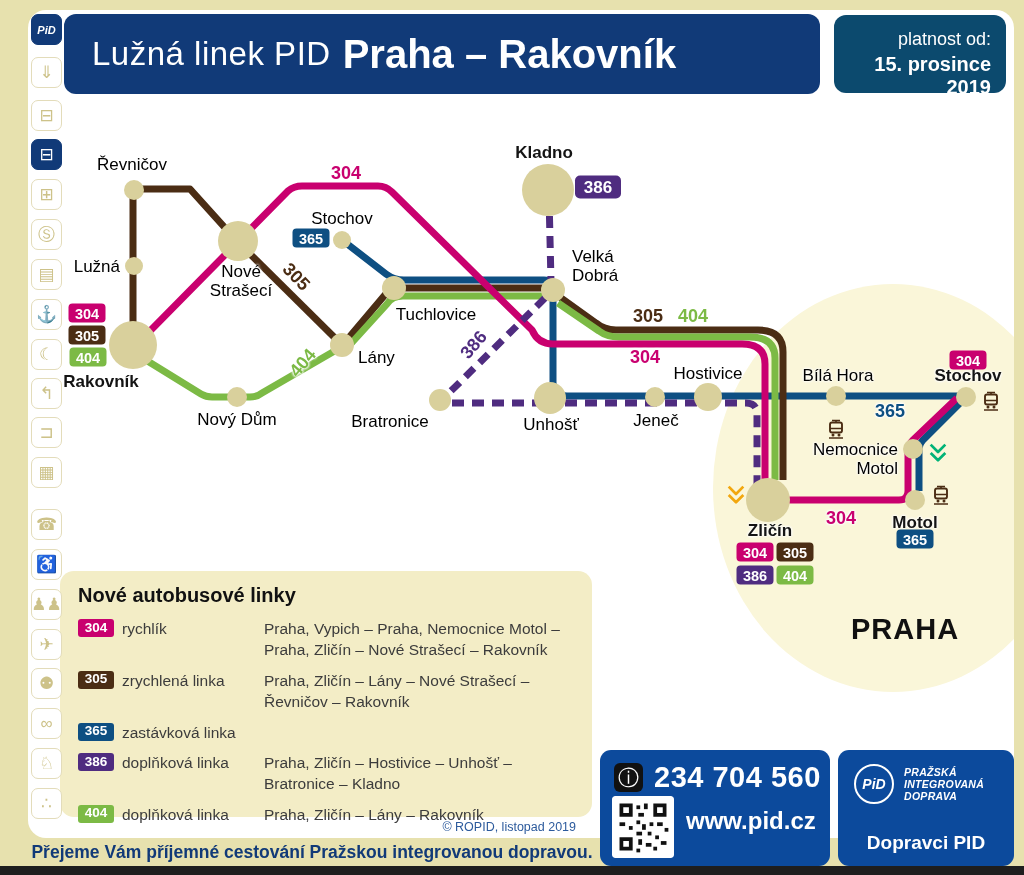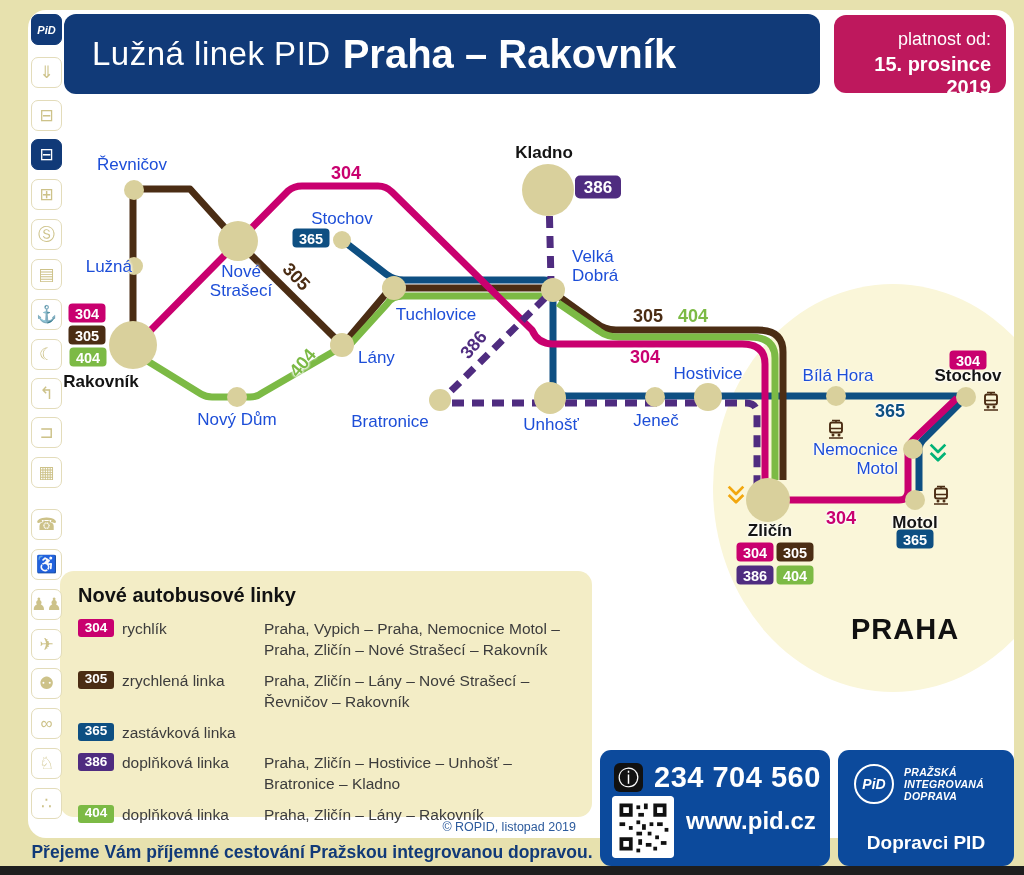--- a/index.html
+++ b/index.html
@@ -3,31 +3,31 @@
 <meta charset="utf-8">
 <style>
   html,body{margin:0;padding:0;}
   body{width:1024px;height:875px;position:relative;font-family:"Liberation Sans",sans-serif;background:#e7e1ae;overflow:hidden;}
   #content{position:absolute;left:28px;top:10px;width:986px;height:828px;background:#ffffff;border-radius:18px;}
   #map-svg{position:absolute;left:0;top:0;z-index:2;}
   
   #header-box{position:absolute;left:64px;top:14px;width:756px;height:80px;background:#113a78;border-radius:12px;z-index:5;display:flex;align-items:center;padding-left:28px;box-sizing:border-box;color:#fff;}
   #header-box .light{font-size:33px;font-weight:400;letter-spacing:.5px;}
   #header-box .bold{font-size:40px;font-weight:700;margin-left:12px;}
-  #validity-box{position:absolute;left:834px;top:15px;width:172px;height:78px;background:#be185d;border-radius:12px;z-index:5;color:#fff;text-align:right;box-sizing:border-box;padding:14px 15px 0 0;}
+  #validity-box{position:absolute;left:834px;top:15px;width:172px;height:78px;background:#0c4a6e;border-radius:12px;z-index:5;color:#fff;text-align:right;box-sizing:border-box;padding:14px 15px 0 0;}
   #validity-box .vl{font-size:18px;}
   #validity-box .vd{font-size:20px;font-weight:700;margin-top:3px;}
   
   .sb-icon{position:absolute;left:31px;width:31px;height:31px;border:1px solid #e3dcba;border-radius:7px;background:#fff;color:#cdc289;display:flex;align-items:center;justify-content:center;font-size:17px;z-index:6;box-sizing:border-box;}
   .sb-icon.active{background:#113a78;color:#fff;border-color:#113a78;}
   .sb-icon.logo{background:#113a78;color:#fff;border-color:#113a78;font-size:11px;font-weight:700;font-style:italic;}
   
   #map-overlay{position:absolute;left:0;top:0;width:1024px;height:875px;z-index:3;}
   .dot{position:absolute;background:#d9d09c;border-radius:50%;}
-  .st-label{position:absolute;font-size:17px;color:#1d4ed8;white-space:pre-line;line-height:19px;text-shadow:0 0 3px #fff,0 0 3px #fff,0 0 3px #fff;}
+  .st-label{position:absolute;font-size:17px;color:#000000;white-space:pre-line;line-height:19px;text-shadow:0 0 3px #fff,0 0 3px #fff,0 0 3px #fff;}
   .st-label.bold{font-weight:700;color:#141414;}
   .rl{position:absolute;font-size:18px;font-weight:700;text-shadow:0 0 3px #fff,0 0 3px #fff,0 0 3px #fff,0 0 3px #fff;}
   .badge{position:absolute;min-width:37px;height:19px;border-radius:4px;color:#fff;font-size:14.5px;font-weight:700;display:flex;align-items:center;justify-content:center;transform:translate(-50%,-50%);box-sizing:border-box;padding:0 3px;}
   .badge.big{min-width:46px;height:23px;font-size:17px;border-radius:5px;}
   .map-icon{position:absolute;transform:translate(-50%,-50%);}
   #praha-label{position:absolute;font-size:29px;font-weight:700;color:#111;letter-spacing:1px;z-index:3;}
   
   #legend-box{position:absolute;left:60px;top:571px;width:532px;height:246px;background:#f3edc6;border-radius:14px;z-index:4;box-sizing:border-box;padding:13px 18px;}
   #legend-title{font-size:20px;font-weight:700;color:#111;margin-bottom:11px;}
   .lg-row{display:grid;grid-template-columns:44px 142px 1fr;margin-bottom:9px;font-size:15.5px;color:#3c3c3c;line-height:1.38;}
@@ -82,21 +82,21 @@
     <path fill="none" stroke-width="7" stroke-dasharray="12 8" d="M 452,403 L 537,403" stroke="#4f2c80"></path>
     <path fill="none" stroke-width="7" stroke-dasharray="12 8" stroke-linejoin="round" d="M 565,403 L 746,403 Q 757,403 757,414 L 757,486" stroke="#4f2c80"></path>
   </g>
 </svg>
 
 <div id="map-overlay">
   <div id="praha-label" style="left:851px;top:613px;">PRAHA</div>
 <div class="dot" style="left: 124px; top: 180px; width: 20px; height: 20px; background: rgb(217, 208, 156);"></div>
     <div class="st-label" style="left: 132px; top: 164px; transform: translate(-50%, -50%); text-align: center;">Řevničov</div>
     <div class="dot" style="left: 125px; top: 257px; width: 18px; height: 18px; background: rgb(217, 208, 156);"></div>
-    <div class="st-label" style="left: 120px; top: 266px; transform: translate(-100%, -50%); text-align: left; margin-left: 12px;">Lužná</div>
+    <div class="st-label" style="left: 120px; top: 266px; transform: translate(-100%, -50%); text-align: left;">Lužná</div>
     <div class="dot" style="left: 109px; top: 321px; width: 48px; height: 48px; background: rgb(217, 208, 156);"></div>
     <div class="st-label bold" style="left: 101px; top: 381px; transform: translate(-50%, -50%); text-align: center;">Rakovník</div>
     <div class="dot" style="left: 218px; top: 221px; width: 40px; height: 40px; background: rgb(217, 208, 156);"></div>
     <div class="st-label" style="left: 241px; top: 281px; transform: translate(-50%, -50%); text-align: center;">Nové
 Strašecí</div>
     <div class="dot" style="left: 227px; top: 387px; width: 20px; height: 20px; background: rgb(217, 208, 156);"></div>
     <div class="st-label" style="left: 237px; top: 419px; transform: translate(-50%, -50%); text-align: center;">Nový Dům</div>
     <div class="dot" style="left: 330px; top: 333px; width: 24px; height: 24px; background: rgb(217, 208, 156);"></div>
     <div class="st-label" style="left: 358px; top: 357px; transform: translate(0px, -50%); text-align: center;">Lány</div>
     <div class="dot" style="left: 333px; top: 231px; width: 18px; height: 18px; background: rgb(217, 208, 156);"></div>

